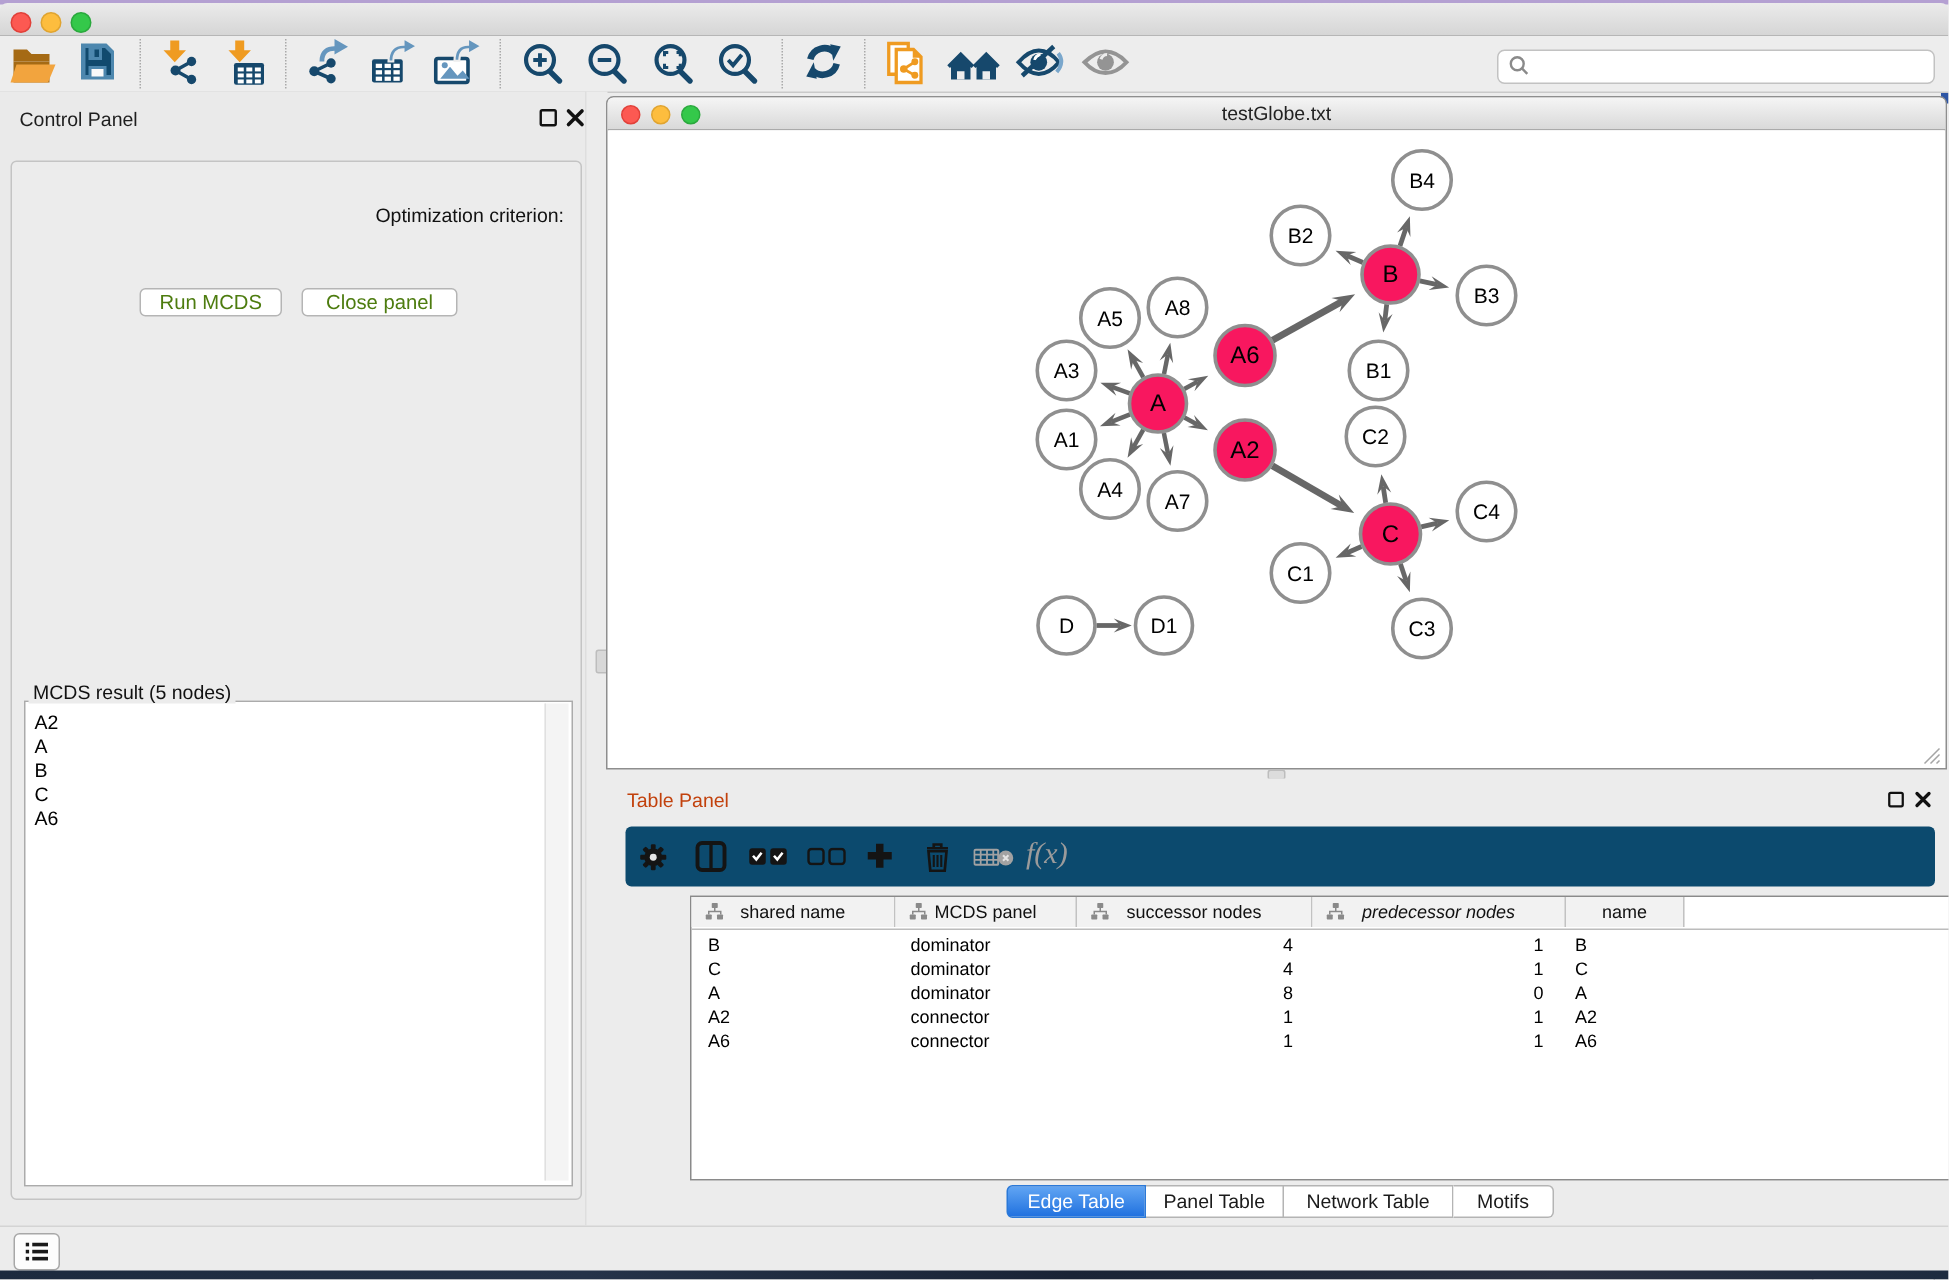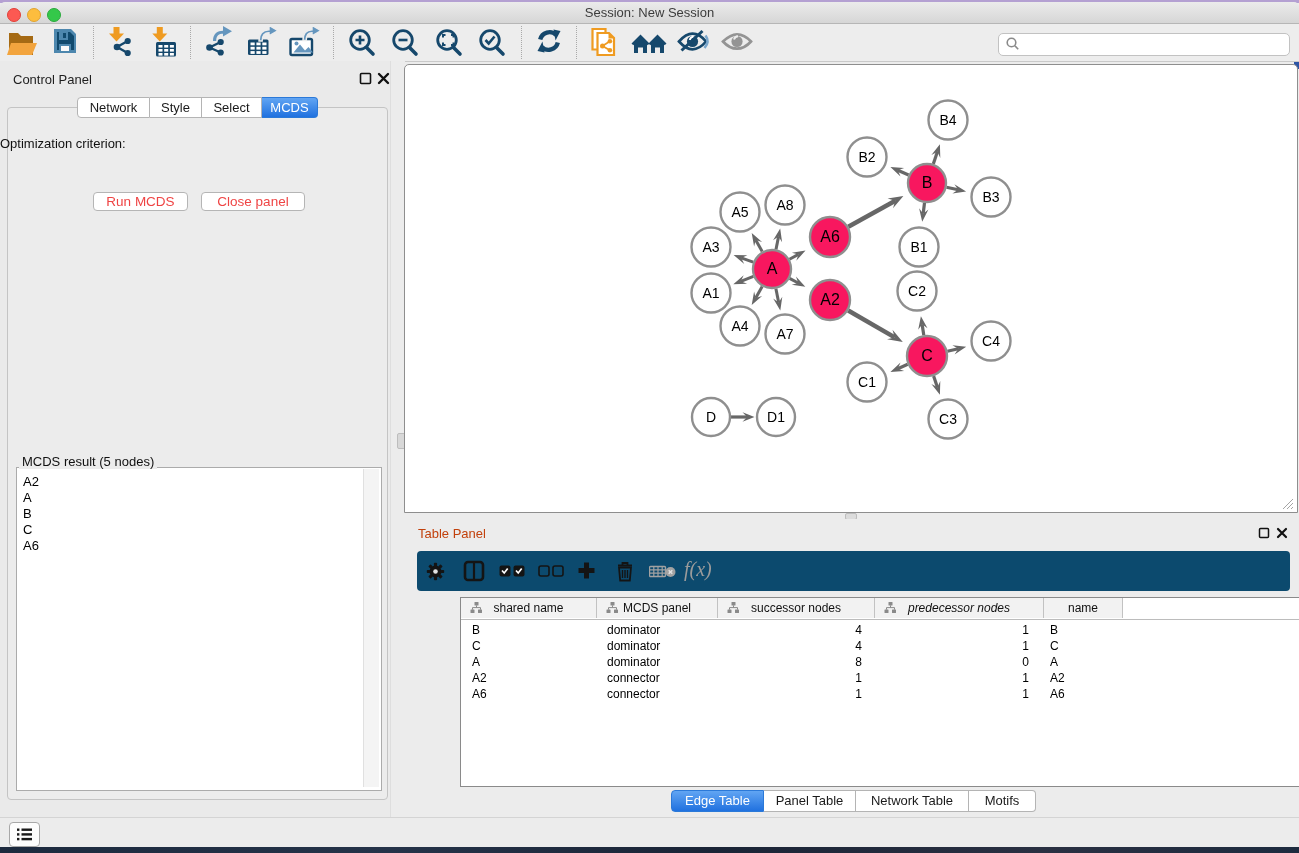--- a/index.html
+++ b/index.html
@@ -25,31 +25,31 @@
   #cp{left:0;top:61px;width:390px;height:756px;background:#eaeaea;}
   #cp-title{position:absolute;left:13px;top:11px;font-size:13px;color:#1e1e1e;}
   #cp-pane{position:absolute;left:7px;top:46px;width:379px;height:691px;
     border:1px solid #c4c4c4;border-radius:4px;background:#ececec;}
   .tabrow{position:absolute;display:flex;}
   .tab{height:19px;line-height:19px;text-align:center;font-size:13px;
     background:#fff;border:1px solid #b4b4b4;border-left:none;color:#1a1a1a;}
   .tab.first{border-left:1px solid #b4b4b4;border-radius:4px 0 0 4px;}
   .tab.last{border-radius:0 4px 4px 0;}
   .tab.sel{background:linear-gradient(#61a5f3,#2071df);color:#fff;border-color:#2b79d8;}
-  #optlabel{position:absolute;left:0;top:75px;width:376px;text-align:left;
+  #optlabel{position:absolute;left:0;top:75px;width:376px;text-align:right;
     font-size:13px;color:#111;}
   #combo{position:absolute;left:44px;top:98px;width:308px;height:18px;
     background:#fff;border:1px solid #b5b5b5;border-radius:4px;}
   #combo .txt{position:absolute;left:12px;top:1px;font-size:13.5px;color:#000;}
   #combo .spin{position:absolute;right:-1px;top:-1px;width:19px;height:18px;
     background:linear-gradient(#6eb1f6,#2d7ae8);border:1px solid #2b6fd0;
     border-radius:0 4px 4px 0;}
   .btn{position:absolute;height:17px;line-height:17px;background:#fff;
     border:1px solid #b5b5b5;border-radius:4px;text-align:center;
-    font-size:13.5px;color:#ef4444;}
+    font-size:13.5px;color:#4d7c0f;}
   #mcdsbox{position:absolute;left:16px;top:406px;width:364px;height:322px;
     background:#fff;border:1px solid #ababab;}
   #mcdstitle{position:absolute;left:19px;top:393px;background:#ececec;
     padding:0 3px;font-size:13px;color:#111;}
   #mcdslist{position:absolute;left:6px;top:6px;font-size:13px;color:#000;line-height:16px;}
   #mcdsscroll{position:absolute;right:2px;top:1px;width:15px;height:318px;
     background:#f4f4f4;border-left:1px solid #e0e0e0;}
   
   #vsplit{left:390px;top:61px;width:14px;height:756px;background:#ececec;
     border-left:1px solid #dedede;}
@@ -90,21 +90,20 @@
   #membtn{position:absolute;right:9px;top:4px;width:80px;height:23px;
     background:#fdfdfd;border:1px solid #a8a8a8;border-radius:4px;margin-top:26px;}
   #wall-bottom{left:0;top:847px;width:1299px;height:6px;
     background:linear-gradient(90deg,#1c2a3e,#253349 30%,#1a2436 55%,#2a3042 80%,#1d2b3f);}
 </style>
 <div class="abs" id="wall-top"></div>
 <div class="abs" id="titlebar">
   <div class="tl" style="left:7px;background:#fc5952;border:0.5px solid #e14039;"></div>
   <div class="tl" style="left:27px;background:#fdbd3e;border:0.5px solid #e0a430;"></div>
   <div class="tl" style="left:47px;background:#34c84a;border:0.5px solid #2aa93d;"></div>
-  <div id="titletext">Session: New Session</div>
 </div>
 <div class="abs" id="toolbar">
   <svg class="tbi" style="left:5px" width="34" height="37" viewBox="0 0 34 37">
     <path d="M4 9 h9 l3 3 h12 v5 h-24 z" fill="#a56a14"></path>
     <path d="M4 9 v22 h24 v-14 h-24 z" fill="#a56a14"></path>
     <path d="M6 19 h26 l-5 12 H2 z" fill="#f2a43e"></path>
   </svg>
   <svg class="tbi" style="left:52px" width="26" height="37" viewBox="0 0 26 37">
     <path d="M2 5 h17 l5 5 v19 h-22 z" fill="#4d87ae"></path>
     <path d="M5 8 h13 l4 4 v14 h-17 z" fill="#114a6e"></path>
@@ -229,40 +228,40 @@
 </div>
 <div class="abs" id="cp">
   <div id="cp-title">Control Panel</div>
   <svg style="position:absolute;left:359px;top:11px" width="13" height="13" viewBox="0 0 13 13">
     <rect x="1.5" y="1.5" width="10" height="10" fill="none" stroke="#111" stroke-width="1.6" rx="1"></rect>
   </svg>
   <svg style="position:absolute;left:377px;top:11px" width="13" height="13" viewBox="0 0 13 13">
     <path d="M2 2 L11 11 M11 2 L2 11" stroke="#111" stroke-width="2.4" stroke-linecap="round"></path>
   </svg>
   <div id="cp-pane"></div>
-  <div class="tabrow" style="left:77px;top:36px;">
-    <div class="tab first" style="width:71px;">Network</div>
-    <div class="tab" style="width:51px;">Style</div>
-    <div class="tab" style="width:59px;">Select</div>
-    <div class="tab sel last" style="width:55px;">MCDS</div>
-  </div>
   <div id="optlabel">Optimization criterion:</div>
   <div class="btn" style="left:93px;top:131px;width:93px;">Run MCDS</div>
   <div class="btn" style="left:201px;top:131px;width:102px;">Close panel</div>
   <div id="mcdsbox">
     <div id="mcdslist">A2<br>A<br>B<br>C<br>A6</div>
     <div id="mcdsscroll"></div>
   </div>
   <div id="mcdstitle">MCDS result (5 nodes)</div>
 </div>
 <div class="abs" id="vsplit">
     <div id="vgrip"></div>
   </div>
 <div class="abs" style="left:1294px;top:62px;width:5px;height:7px;background:#2d55a5;"></div>
 <div class="abs" id="netwin">
+  <div id="nw-title">
+    <div class="tl" style="left:9px;top:5px;width:11px;height:11px;background:#fc5952;border:0.5px solid #e14039;"></div>
+    <div class="tl" style="left:29px;top:5px;width:11px;height:11px;background:#fdbd3e;border:0.5px solid #e0a430;"></div>
+    <div class="tl" style="left:49px;top:5px;width:11px;height:11px;background:#34c84a;border:0.5px solid #2aa93d;"></div>
+    <div id="nw-text">testGlobe.txt</div>
+  </div>
   <div id="nw-canvas">
 <svg width="891" height="425" viewBox="0 0 891 425" style="position:absolute;left:0;top:0">
 <line x1="347.4" y1="189.3" x2="334.8" y2="194.3" stroke="#676767" stroke-width="3.0"></line>
 <polygon points="327.3,197.2 337.7,188.2 334.8,194.3 341.1,196.7" fill="#676767"></polygon>
 <line x1="347.2" y1="175.2" x2="335.2" y2="170.9" stroke="#676767" stroke-width="3.0"></line>
 <polygon points="327.6,168.1 341.4,168.2 335.2,170.9 338.2,176.9" fill="#676767"></polygon>
 <line x1="356.2" y1="199.4" x2="349.7" y2="211.0" stroke="#676767" stroke-width="3.0"></line>
 <polygon points="345.7,218.1 348.1,204.5 349.7,211.0 356.1,209.0" fill="#676767"></polygon>
 <line x1="356.2" y1="164.6" x2="349.7" y2="153.0" stroke="#676767" stroke-width="3.0"></line>
 <polygon points="345.7,145.9 356.1,155.0 349.7,153.0 348.1,159.5" fill="#676767"></polygon>

